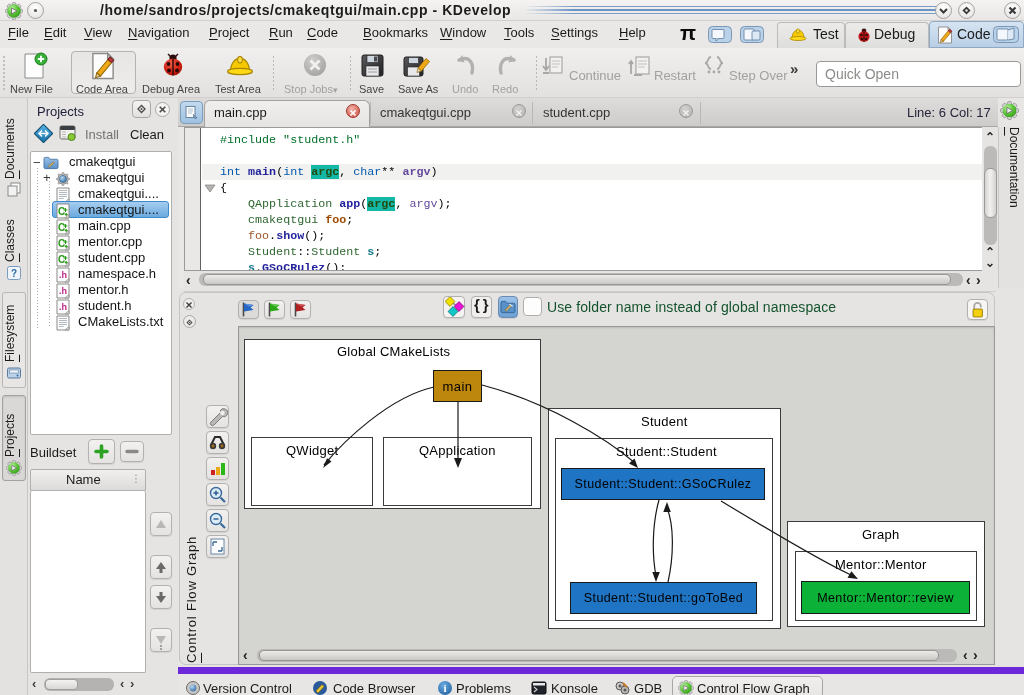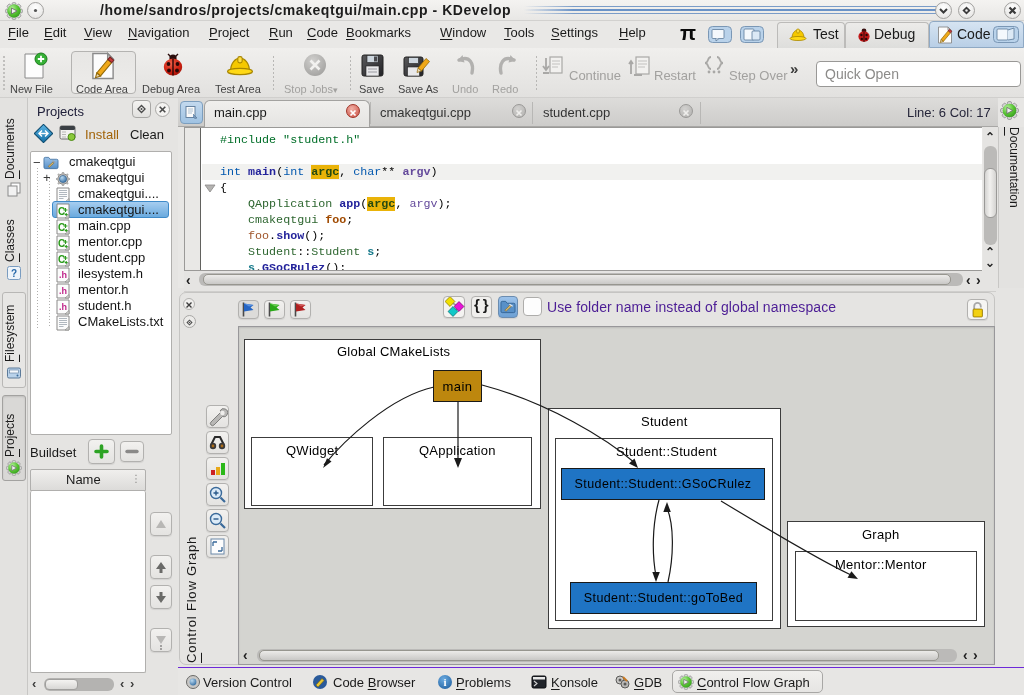--- a/index.html
+++ b/index.html
@@ -31,29 +31,29 @@
   writing-mode:vertical-rl; transform:rotate(180deg); white-space:nowrap; }
 #lpanel { position:absolute; left:28px; top:98px; width:150px; height:597px; background:#e5e4e2; }
 .trow { position:absolute; font-size:13px; color:#141414; white-space:nowrap; }
 .whitebox { position:absolute; background:#fff; border:1px solid #b0afad; border-radius:2px; }
 .ticon { position:absolute; width:16px; height:16px; }
 #editor-wrap { position:absolute; left:184px; top:127px; width:798px; height:144px; overflow:hidden; background:#fff;
   border:1px solid #9a9997; border-right:none; }
 #code { position:absolute; left:35px; top:4px; font-family:"Liberation Mono", monospace;
   font-size:11.7px; line-height:16px; white-space:pre; color:#000; }
 .kw { color:#0057ae; } .fn { color:#23239b; font-weight:bold; } .ty { color:#2e6630; }
-.vr { color:#644a9b; } .hl { background:#eab308; font-weight:bold; color:#254a10; }
+.vr { color:#644a9b; } .hl { background:#14b8a6; font-weight:bold; color:#254a10; }
 .br { color:#a0552a; } .brb { color:#a04a00; font-weight:bold; } .tl { color:#16798a; font-weight:bold; }
 .pp { color:#006e28; }
 #bpanel { position:absolute; left:178px; top:292px; width:846px; height:375px; background:#e5e4e2; }
 .gbox { position:absolute; background:#fff; border:1px solid #3c3c3c; }
 .gnode { position:absolute; border:1px solid #191919; font-size:13px; color:#000;
   display:flex; align-items:center; justify-content:center; letter-spacing:0.4px; }
 .glabel { position:absolute; font-size:13px; color:#000; letter-spacing:0.25px; white-space:nowrap; }
-#statusbar { position:absolute; left:178px; top:667px; width:846px; height:28px; background:#e7e6e4; border-top:1px solid #6d28d9; }
+#statusbar { position:absolute; left:178px; top:667px; width:846px; height:28px; background:#e7e6e4; border-top:7px solid #6d28d9; }
 .sbt { position:absolute; top:7px; font-size:13px; color:#1a1a1a; white-space:nowrap; }
 .sic { position:absolute; top:6px; width:16px; height:16px; }
 .obtn { position:absolute; border:1px solid #b2b1af; border-radius:4px;
   background:linear-gradient(#f2f1ef,#e4e3e1); box-shadow:0 1px 1px rgba(0,0,0,0.08); }
 .scroll-thumb { background:linear-gradient(to right,#d8d7d5,#f0efed,#d8d7d5); border:1px solid #a09f9d; border-radius:4px; }
 .arrowglyph { color:#1f1f1f; font-weight:bold; }
 </style></head>
 <body>
 
 <div class="abs" id="titlebar">
@@ -95,21 +95,21 @@
 </div>
 
 <div class="abs" id="menubar">
 <div class="mi" style="left:8px"><u>F</u>ile</div>
 <div class="mi" style="left:44px"><u>E</u>dit</div>
 <div class="mi" style="left:84px"><u>V</u>iew</div>
 <div class="mi" style="left:128px"><u>N</u>avigation</div>
 <div class="mi" style="left:209px"><u>P</u>roject</div>
 <div class="mi" style="left:269px"><u>R</u>un</div>
 <div class="mi" style="left:307px"><u>C</u>ode</div>
-<div class="mi" style="left:346px"><u>B</u>ookmarks</div>
+<div class="mi" style="left:363px"><u>B</u>ookmarks</div>
 <div class="mi" style="left:440px"><u>W</u>indow</div>
 <div class="mi" style="left:504px"><u>T</u>ools</div>
 <div class="mi" style="left:551px"><u>S</u>ettings</div>
 <div class="mi" style="left:619px"><u>H</u>elp</div>
 <div class="mi" style="left:680px;top:0px;font-size:21px;font-weight:bold;color:#0a0a0a">π</div>
 <svg class="abs" style="left:708px;top:5px" width="24" height="17" viewBox="0 0 24 17">
   <rect x="0.5" y="0.5" width="23" height="16" rx="4" fill="#b9d2ea" stroke="#7a97b5"></rect>
   <rect x="4" y="3.5" width="12" height="9" rx="1" fill="#f4f8fc" stroke="#5c7a99" stroke-width="0.8"></rect>
   <path d="M8 12.5 L8 15 L11 12.5" fill="#f4f8fc" stroke="#5c7a99" stroke-width="0.8"></path>
 </svg>
@@ -358,21 +358,21 @@
         </linearGradient>
       </defs>
   <path d="M5 9.5 H14 M8 6.5 L5 9.5 L8 12.5 M11 6.5 L14 9.5 L11 12.5" stroke="#fff" stroke-width="1.4" fill="none"></path>
 </svg>
 <svg class="abs" style="left:30px;top:26px" width="20" height="19" viewBox="0 0 20 19">
   <rect x="2" y="2" width="15" height="13" rx="1.5" fill="#f2f1ef" stroke="#6a6a6a"></rect>
   <rect x="2" y="2" width="15" height="4" rx="1.5" fill="#3a3f44"></rect>
   <path d="M4 8 H8 M4 10.5 H8 M4 13 H8" stroke="#b8b7b5" stroke-width="1"></path>
   <circle cx="13.5" cy="13" r="3.5" fill="#8ac83a" stroke="#4a8a12"></circle>
 </svg>
-<div class="abs" style="left:57px;top:29px;font-size:13px;color:#a16207">Install</div>
+<div class="abs" style="left:57px;top:29px;font-size:13px;color:#737373">Install</div>
 <div class="abs" style="left:102px;top:29px;font-size:13px;color:#1a1a1a">Clean</div>
 
 <div class="whitebox" style="left:2px;top:53px;width:142px;height:284px"></div>
 <div class="abs" style="left:9px;top:70px;width:1px;height:162px;background:repeating-linear-gradient(#b0afad 0 1px, transparent 1px 3px)"></div>
 <div class="abs" style="left:21px;top:80px;width:1px;height:148px;background:repeating-linear-gradient(#b0afad 0 1px, transparent 1px 3px)"></div>
 <div class="trow" style="left:5px;top:57px;color:#3a3a3a">−</div>
 <svg class="ticon" style="left:15px;top:57px" width="17" height="15" viewBox="0 0 17 15">
   <path d="M1 3 Q1 1.5 2.5 1.5 L6 1.5 L7.5 3.5 L14.5 3.5 Q16 3.5 16 5 L16 12 Q16 13.5 14.5 13.5 L2.5 13.5 Q1 13.5 1 12 Z" fill="url(#fldg)" stroke="#3a6a9a" stroke-width="0.8"></path>
   <defs>
         <linearGradient id="fldg" x1="0" y1="0" x2="0" y2="1">
@@ -432,21 +432,21 @@
   <text x="6" y="11.5" font-size="10" font-weight="bold" fill="#2a9a1a" text-anchor="middle" font-family="Liberation Sans">C</text>
   <path d="M10 5 V9 M8 7 H12 M10.7 10 V13 M9.2 11.5 H12.2" stroke="#2a9a1a" stroke-width="1.1"></path>
   <path d="M9.5 15 L13.5 11.5 L13.5 15 Z" fill="#d8d7d5" stroke="#8a8988" stroke-width="0.7"></path>
 </svg>
 <div class="trow" style="left:50px;top:152px">student.cpp</div>
 <svg class="ticon" style="left:27px;top:169px" width="15" height="16" viewBox="0 0 15 16">
   <path d="M1.5 1 L13.5 1 L13.5 15 L1.5 15 Z" fill="#fcfcfc" stroke="#8a8988"></path>
   <text x="7.5" y="11" font-size="9" font-weight="bold" fill="#c0268a" text-anchor="middle" font-family="Liberation Sans">.h</text>
   <path d="M9.5 15 L13.5 11.5 L13.5 15 Z" fill="#d8d7d5" stroke="#8a8988" stroke-width="0.7"></path>
 </svg>
-<div class="trow" style="left:50px;top:168px">ilesystem.h</div>
+<div class="trow" style="left:50px;top:168px">namespace.h</div>
 <svg class="ticon" style="left:27px;top:185px" width="15" height="16" viewBox="0 0 15 16">
   <path d="M1.5 1 L13.5 1 L13.5 15 L1.5 15 Z" fill="#fcfcfc" stroke="#8a8988"></path>
   <text x="7.5" y="11" font-size="9" font-weight="bold" fill="#c0268a" text-anchor="middle" font-family="Liberation Sans">.h</text>
   <path d="M9.5 15 L13.5 11.5 L13.5 15 Z" fill="#d8d7d5" stroke="#8a8988" stroke-width="0.7"></path>
 </svg>
 <div class="trow" style="left:50px;top:184px">mentor.h</div>
 <svg class="ticon" style="left:27px;top:201px" width="15" height="16" viewBox="0 0 15 16">
   <path d="M1.5 1 L13.5 1 L13.5 15 L1.5 15 Z" fill="#fcfcfc" stroke="#8a8988"></path>
   <text x="7.5" y="11" font-size="9" font-weight="bold" fill="#c0268a" text-anchor="middle" font-family="Liberation Sans">.h</text>
   <path d="M9.5 15 L13.5 11.5 L13.5 15 Z" fill="#d8d7d5" stroke="#8a8988" stroke-width="0.7"></path>
@@ -591,21 +591,21 @@
 </svg>
 <div class="obtn" style="left:293px;top:4px;width:21px;height:22px;background:#f0efed"></div>
 <div class="abs" style="left:296px;top:4px;font-size:15px;font-weight:bold;color:#1a1a1a">{ }</div>
 <div class="obtn" style="left:320px;top:4px;width:20px;height:22px;background:linear-gradient(#9cc2ea,#6da0d4);border-color:#6a8cb0"></div>
 <svg class="abs" style="left:322px;top:7px" width="16" height="16" viewBox="0 0 17 15">
   <path d="M1 3 Q1 1.5 2.5 1.5 L6 1.5 L7.5 3.5 L14.5 3.5 Q16 3.5 16 5 L16 12 Q16 13.5 14.5 13.5 L2.5 13.5 Q1 13.5 1 12 Z" fill="#5890c8" stroke="#2a5a8a" stroke-width="0.8"></path>
   <path d="M5 11 L10.5 5.5 L12 7 L6.5 12 Z" fill="#d8b868" stroke="#6a5428" stroke-width="0.5"></path>
   <path d="M10 4.5 L13.5 6.8" stroke="#e8e8e8" stroke-width="1.3"></path>
 </svg>
 <div class="abs" style="left:345px;top:5px;width:19px;height:19px;background:#fdfdfd;border:1px solid #aeadab;border-radius:4px"></div>
-<div class="abs" style="left:369px;top:7px;font-size:14px;color:#4c1d95;letter-spacing:0.1px">Use folder name instead of global namespace</div>
+<div class="abs" style="left:369px;top:7px;font-size:14px;color:#14532d;letter-spacing:0.1px">Use folder name instead of global namespace</div>
 <div class="obtn" style="left:789px;top:7px;width:21px;height:21px;background:#f6f5f3">
   <svg width="19" height="19" viewBox="0 0 19 19">
     <path d="M6.2 9 V6.2 a3.3 3.3 0 0 1 6.6 0 V7.4" fill="none" stroke="#a8a8a8" stroke-width="1.8"></path>
     <rect x="5" y="9" width="9.5" height="8" rx="1" fill="#e8c008" stroke="#8a7000" stroke-width="0.7"></rect>
     <rect x="6.2" y="10" width="7" height="6" fill="#f6d818" opacity="0.7"></rect>
   </svg></div>
 
 <div class="abs" style="left:60px;top:34px;width:757px;height:339px;border:1px solid #98979a;background:#d4d4d0;box-shadow:inset 0 1px 2px rgba(0,0,0,0.12)">
   <div class="gbox" style="left:5px;top:12px;width:297px;height:170px"></div>
   <div class="glabel" style="left:98px;top:17px">Global CMakeLists</div>
@@ -617,20 +617,21 @@
   <div class="gbox" style="left:309px;top:81px;width:233px;height:221px"></div>
   <div class="glabel" style="left:402px;top:87px">Student</div>
   <div class="gbox" style="left:316px;top:111px;width:218px;height:183px"></div>
   <div class="glabel" style="left:377px;top:117px">Student::Student</div>
   <div class="gnode" style="left:322px;top:141px;width:204px;height:32px;background:#1f74c4;font-size:12.5px">Student::Student::GSoCRulez</div>
   <div class="gnode" style="left:331px;top:255px;width:187px;height:32px;background:#1f74c4;font-size:12.5px">Student::Student::goToBed</div>
   <div class="gbox" style="left:548px;top:194px;width:198px;height:106px"></div>
   <div class="glabel" style="left:623px;top:200px">Graph</div>
   <div class="gbox" style="left:556px;top:224px;width:182px;height:70px"></div>
   <div class="glabel" style="left:596px;top:230px">Mentor::Mentor</div>
+  <div class="gnode" style="left:562px;top:254px;width:169px;height:33px;background:#0cb238;font-size:12.5px">Mentor::Mentor::review</div>
   <svg class="abs" style="left:0;top:0" width="757" height="320" viewBox="0 0 757 320">
     <g fill="none" stroke="#1a1a1a" stroke-width="1.2">
       <path d="M 195 60 C 150 70, 104 115, 85 138"></path>
       <path d="M 219 75 L 219 134"></path>
       <path d="M 243 58 C 310 76, 368 112, 396 136"></path>
       <path d="M 420 173 C 413 198, 413 228, 417 249"></path>
       <path d="M 429 255 C 435 228, 435 198, 428 181"></path>
       <path d="M 482 174 C 525 200, 588 237, 612 248"></path>
     </g>
     <g fill="#1a1a1a">

